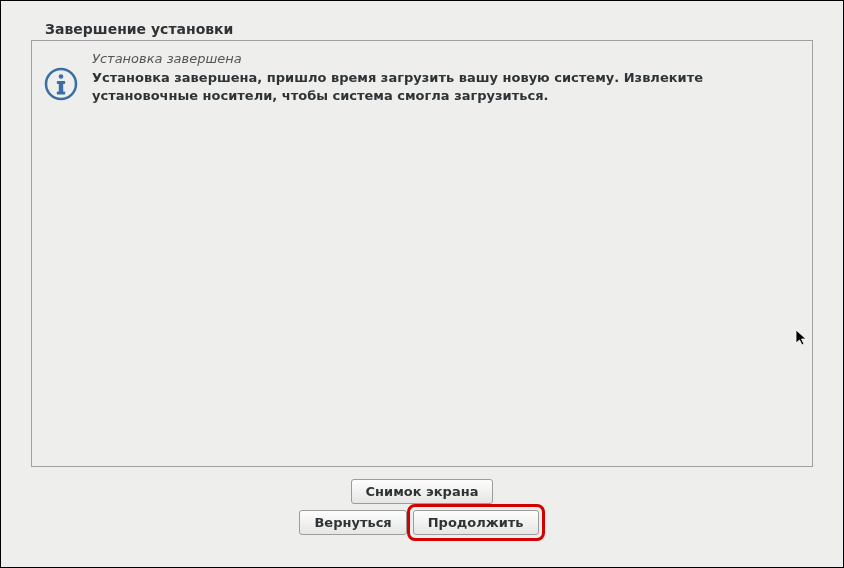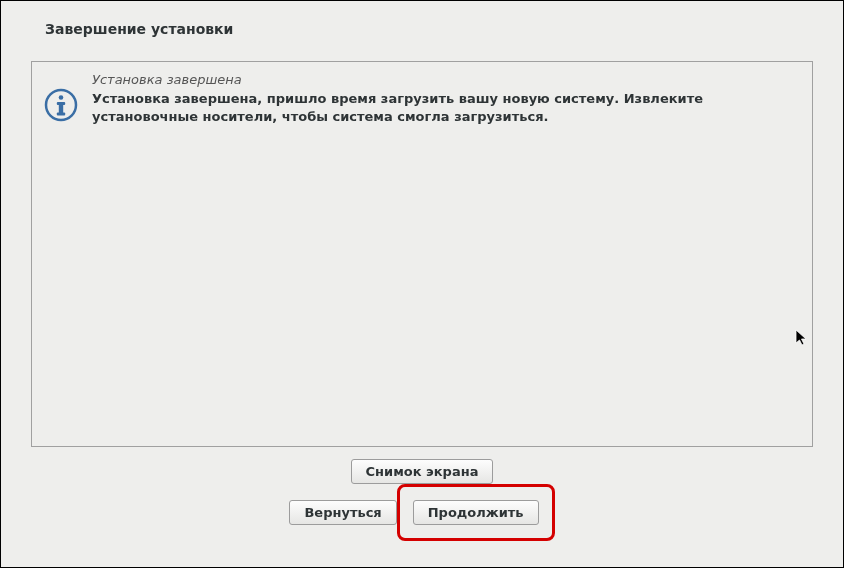--- a/index.html
+++ b/index.html
@@ -19,21 +19,21 @@
     }
     .container {
       padding: 20px 30px;
       display: flex;
       flex-direction: column;
       height: 100%;
     }
     .page-title {
       font-weight: bold;
       font-size: 14px;
-      margin-bottom: 24px;
+      margin-bottom: 3px;
       margin-left: 14px;
     }
     .content-panel {
       border: 1px solid #a0a0a0;
       background: #eeeeec;
       flex: 1;
       padding: 8px 12px;
       margin-bottom: 12px;
     }
     .message-block {
@@ -78,21 +78,21 @@
       font-family: inherit;
       font-weight: bold;
       color: #2e3436;
       cursor: pointer;
       min-width: 80px;
       text-align: center;
     }
     .highlight-wrap {
       border: 3px solid #d40000;
       border-radius: 8px;
-      padding: 13px;
+      padding: 3px;
       display: inline-flex;
     }
     .cursor {
       position: absolute;
       left: 794px;
       top: 328px;
       width: 14px;
       height: 18px;
       pointer-events: none;
     }

